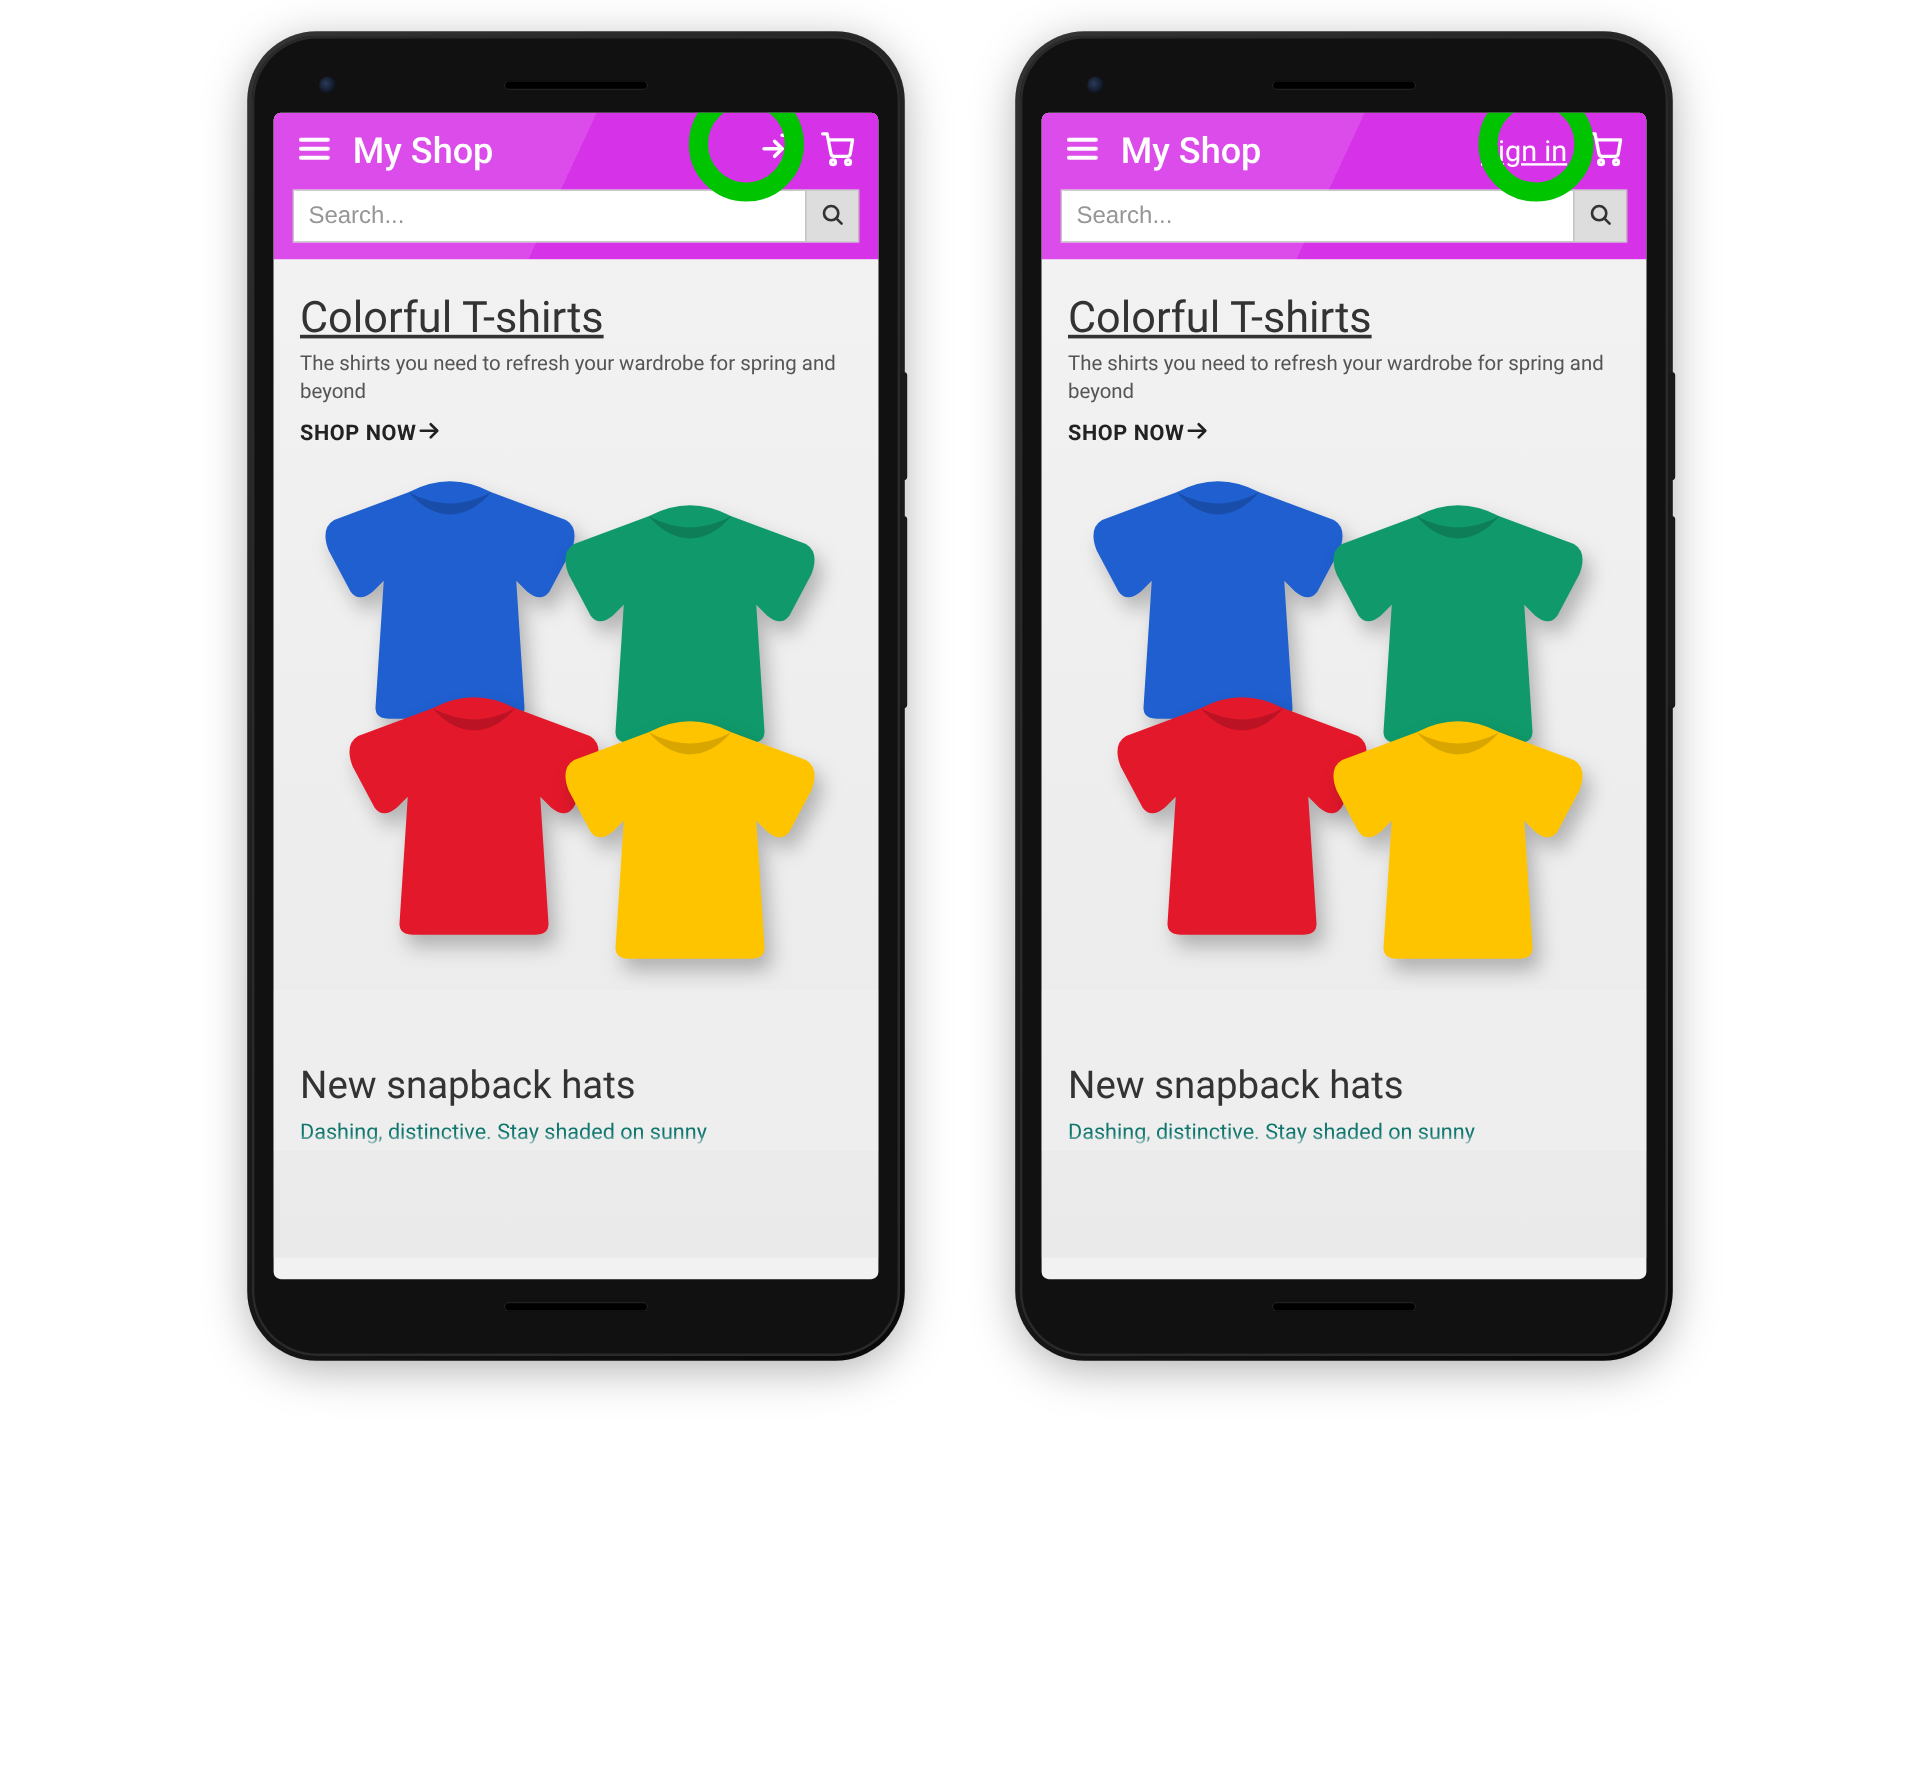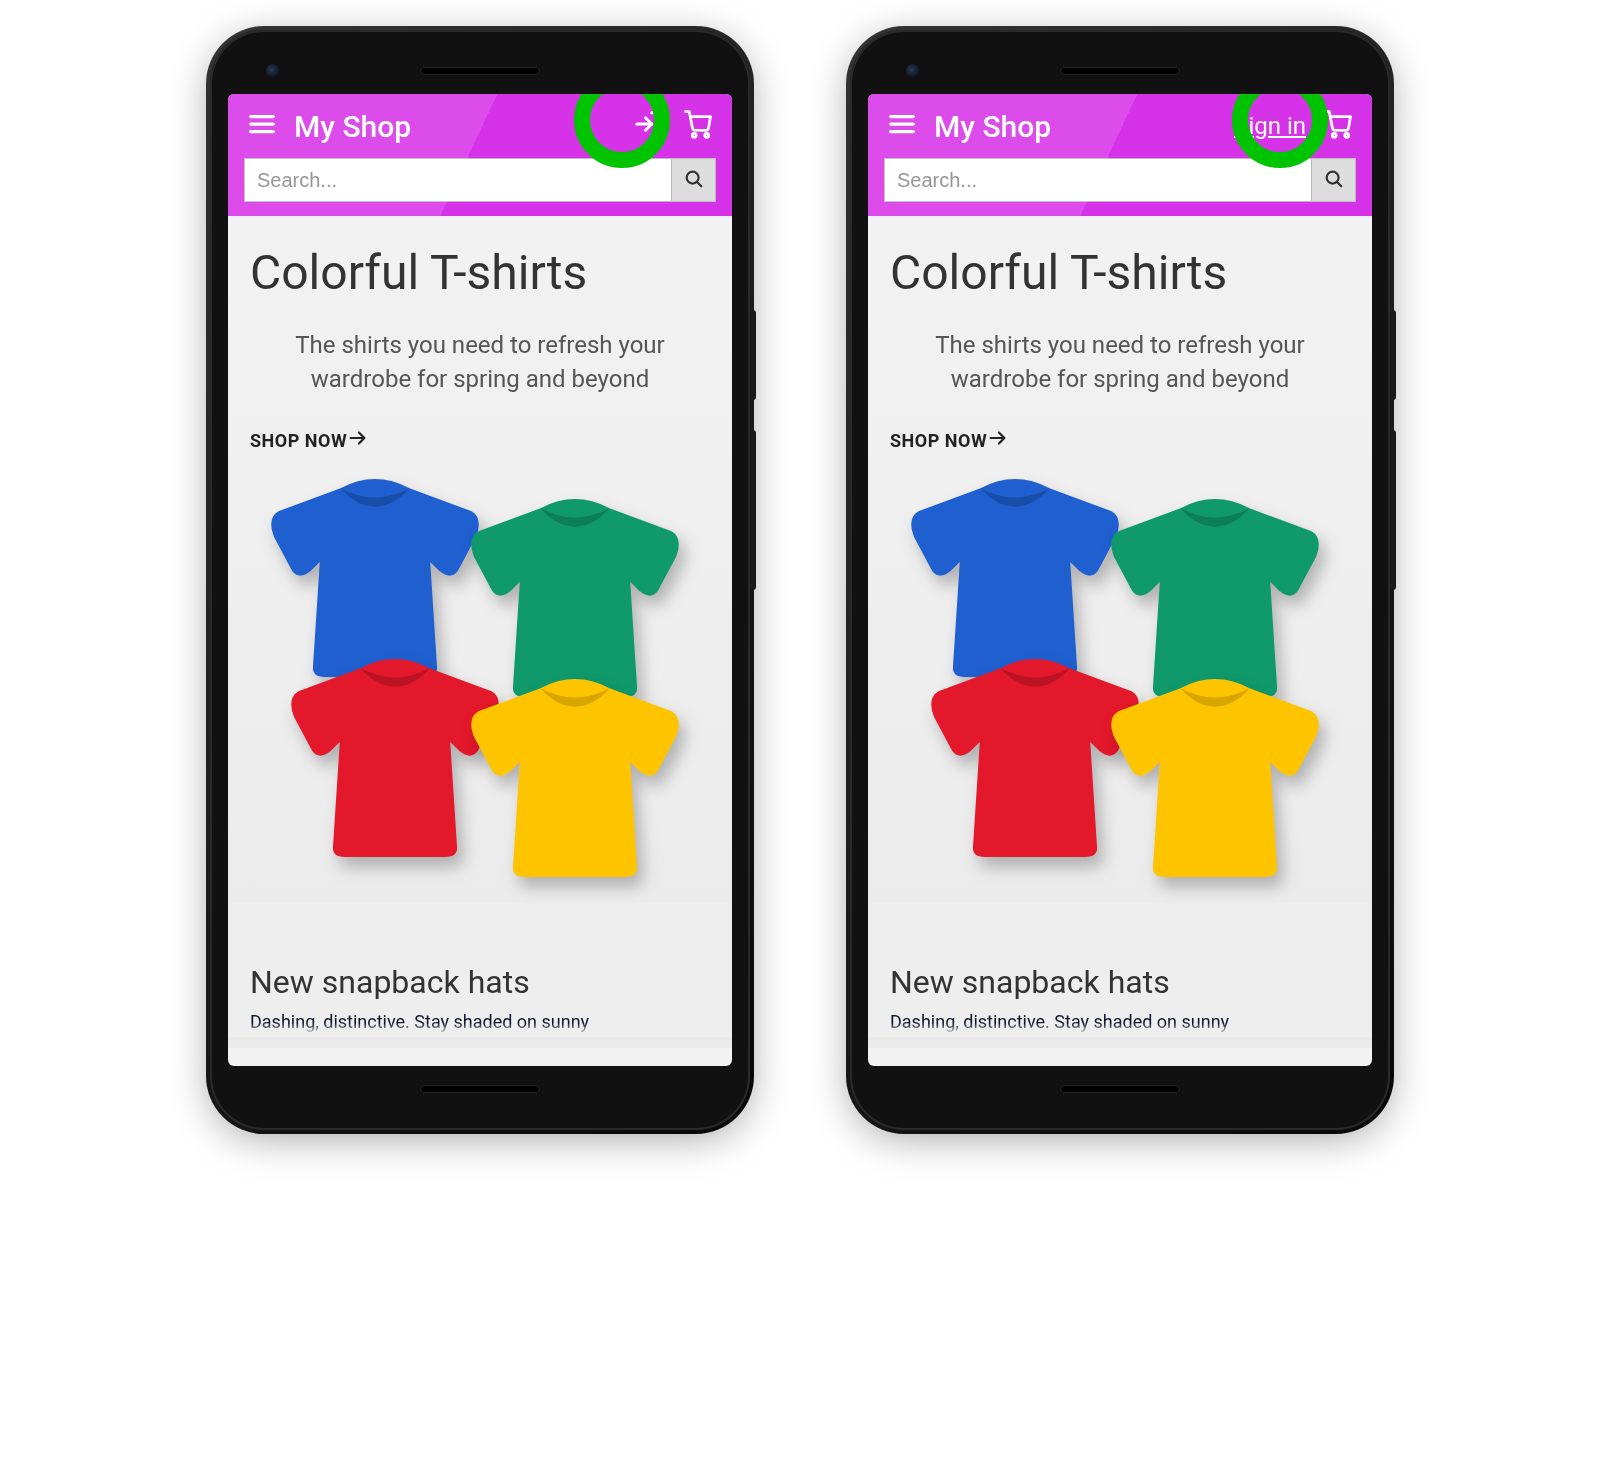--- a/index.html
+++ b/index.html
@@ -150,31 +150,31 @@
   }
   .searchbar .search-btn svg { width:22px; height:22px; }
 
   .content {
     background: linear-gradient(#f2f2f2,#eaeaea);
     padding: 28px 22px 0 22px;
     height: calc(100% - 140px);
     overflow:hidden;
   }
   .hero h1 {
-    font-size: 48px;
+    font-size: 36px;
     font-weight: 400;
     color:#333;
-    margin-bottom: 28px;
+    margin-bottom: 6px;
+    text-decoration: underline;
   }
   .hero p {
-    font-size: 24px;
+    font-size: 17px;
     color:#555;
     line-height:1.4;
-    margin-bottom: 31px;
-    text-align: center;
+    margin-bottom: 8px;
   }
   .shopnow {
     display:inline-flex;
     align-items:center;
     font-size:18px;
     font-weight:700;
     letter-spacing:0.5px;
     color:#222;
     cursor:pointer;
   }
@@ -198,21 +198,21 @@
   }
   .hats-section h2 {
     font-size: 32px;
     font-weight:400;
     color:#333;
     margin-bottom: 10px;
     margin-top: 40px;
   }
   .truncated {
     font-size:18px;
-    color:#0f172a;
+    color:#0f766e;
     white-space:nowrap;
     overflow:hidden;
     position:relative;
     height:22px;
   }
   .truncated::after {
     content:"";
     position:absolute;
     left:0; right:0; top:12px; bottom:-2px;
     background: linear-gradient(rgba(238,238,238,0), #eee);

